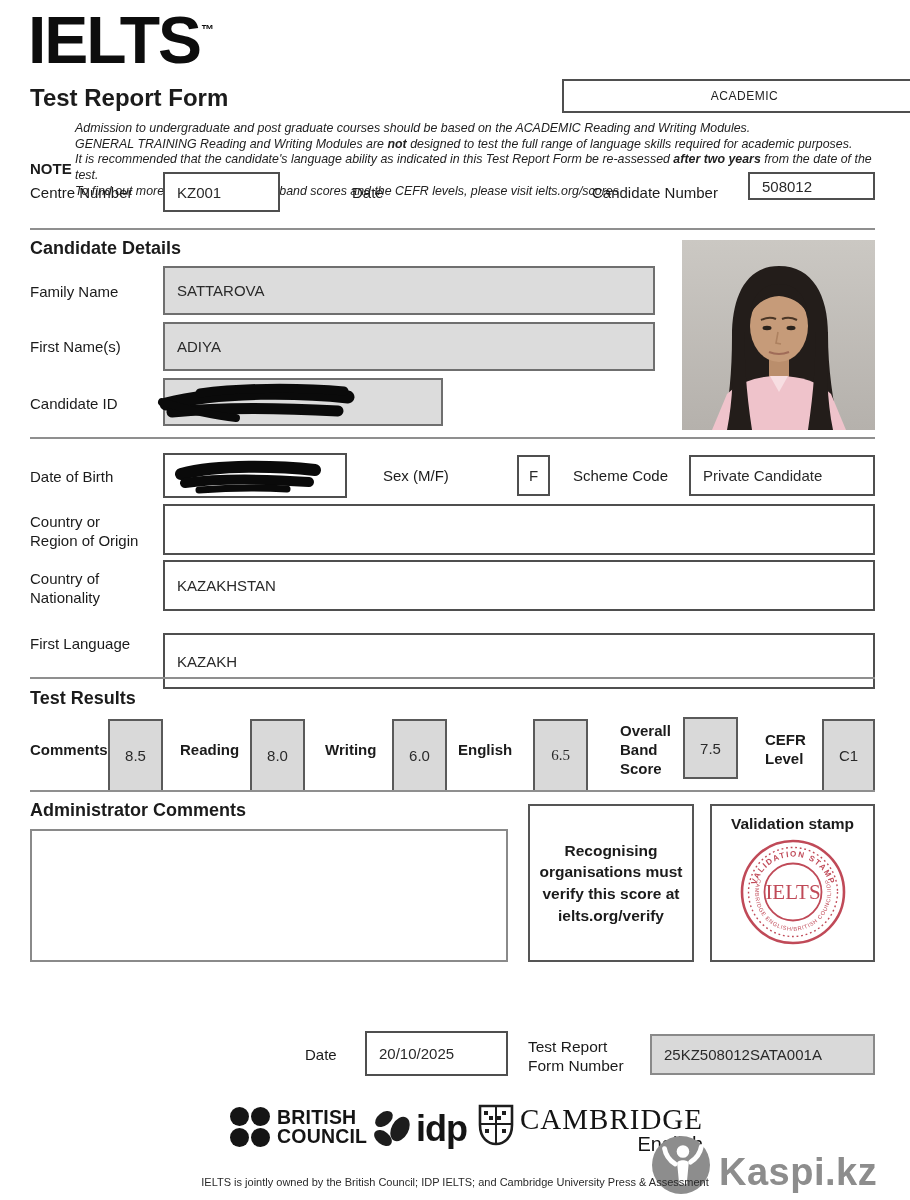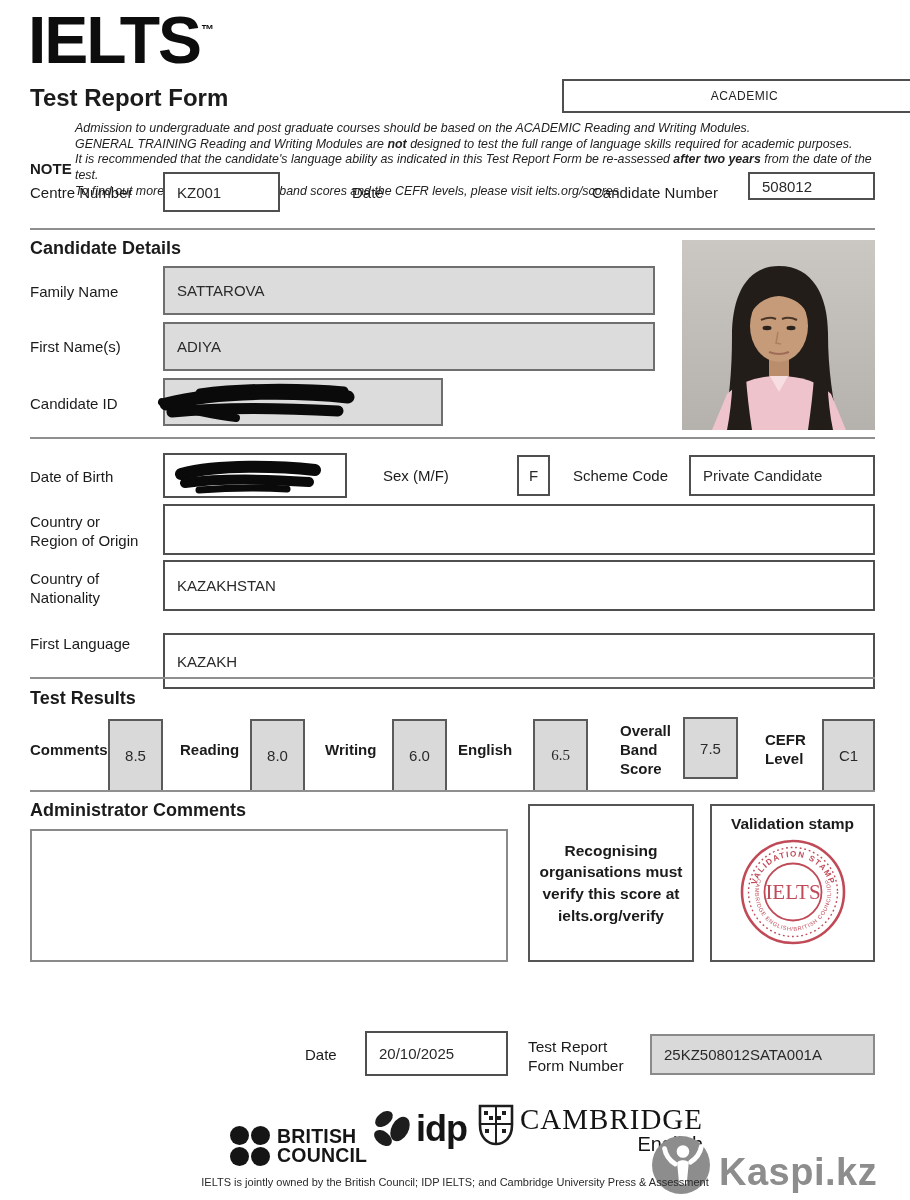--- a/index.html
+++ b/index.html
@@ -48,21 +48,21 @@
     position:absolute; left:710px; top:804px; width:165px; height:158px;
     border:2px solid #555; box-sizing:border-box; text-align:center;
   }
   #stamp-heading { font-weight:bold; font-size:15.5px; margin-top:9px; }
   #comments-box {
     position:absolute; left:30px; top:829px; width:478px; height:133px;
     border:2px solid #8a8a8a; box-sizing:border-box; background:#fff;
   }
   .bc-dots { display:grid; grid-template-columns:19px 19px; grid-gap:2px 2px; }
   .bc-dot { width:19px; height:19px; border-radius:50%; background:#151515; }
-  #bc-logo { position:absolute; left:230px; top:1107px; display:flex; gap:7px; align-items:center;margin-top:19px; }
+  #bc-logo { position:absolute; left:230px; top:1107px; display:flex; gap:7px; align-items:center; }
   #bc-text { font-size:19.5px; font-weight:bold; line-height:0.98; letter-spacing:0.2px; color:#151515; }
   #idp-logo { position:absolute; left:372px; top:1106px; display:flex; gap:4px; align-items:center; }
   #idp-text { font-size:36px; font-weight:bold; letter-spacing:-1px; color:#151515; }
   #cam-logo { position:absolute; left:478px; top:1104px; display:flex; gap:6px; align-items:flex-start; }
   #cam-word { font-family:"Liberation Serif", serif; font-size:29px; letter-spacing:1px; color:#141414; line-height:1.1; }
   #cam-sub { font-size:20px; color:#141414; text-align:right; margin-top:-3px; }
   #kaspi-logo { position:absolute; left:652px; top:1098px; display:flex; gap:9px; align-items:flex-end; color:#8d8d8d;margin-top:38px; }
   #kaspi-text { font-size:38px; font-weight:bold; letter-spacing:0.5px; }
   #footer-text { position:absolute; left:0; top:1176px; width:100%; text-align:center; font-size:11px; color:#2a2a2a; }
 </style>

